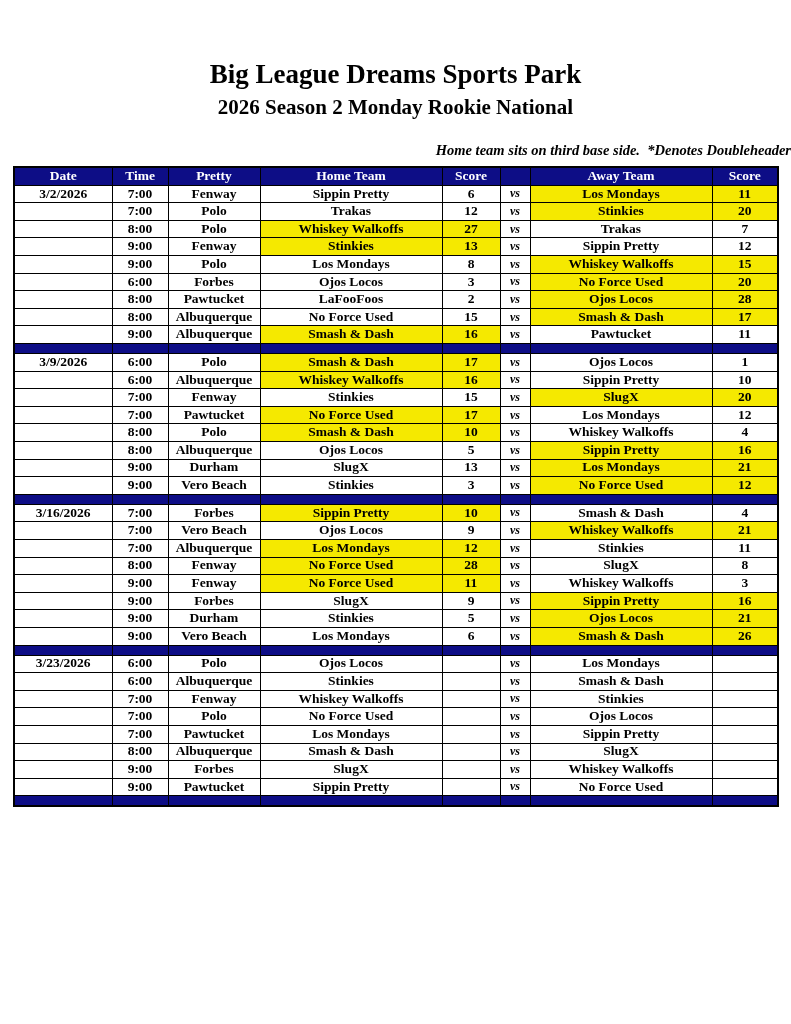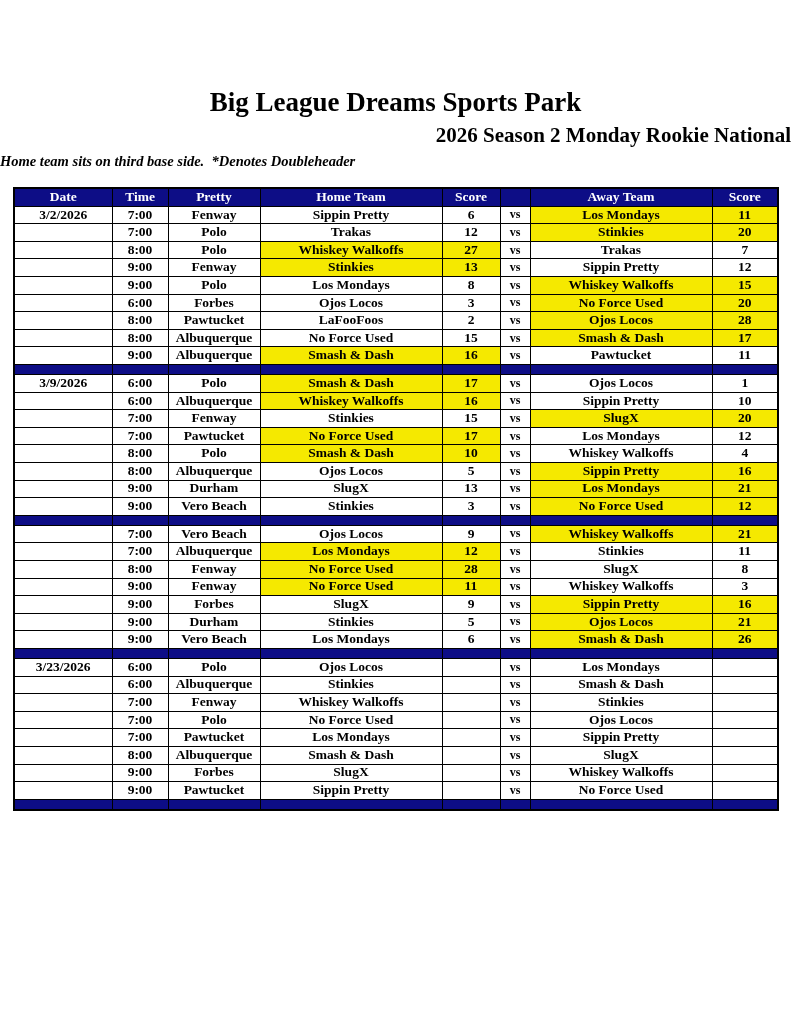--- a/index.html
+++ b/index.html
@@ -9,54 +9,54 @@
   }
   html,body{margin:0;padding:0;background:#ffffff;}
   body{
     width:791px;height:1024px;
     font-family:"Liberation Serif", serif;
     color:#000;
     overflow:hidden;
   }
   .page{position:relative;width:791px;height:1024px;background:#fff;}
   .title{
-    padding-top:88px;
+    padding-top:60px;
     text-align:center;font-weight:bold;font-size:27px;line-height:1.1;
   }
   .subtitle{
-    text-align:right;font-weight:bold;font-size:21px;margin-top:5px;
+    text-align:center;font-weight:bold;font-size:21px;margin-top:5px;
   }
   .note{
-    text-align:left;font-weight:bold;font-style:italic;font-size:14.5px;margin-top:5px;
+    text-align:right;font-weight:bold;font-style:italic;font-size:14.5px;margin-top:22px;
     white-space:pre;
   }
   table.schedule{
     border-collapse:collapse;table-layout:fixed;
-    margin:17px 0 0 13px;
+    margin:7px 0 0 13px;
     border:2px solid var(--border);
   }
   .schedule th,.schedule td{
     border:1.5px solid var(--border);
     padding:0 2px;
     text-align:center;
     font-weight:bold;
     font-size:13.5px;
     white-space:nowrap;
     overflow:hidden;
     height:16.6px;
     line-height:1.1;
   }
   .schedule th{
     background:var(--navy);
     color:#fff;
     height:17px;
     font-size:13.5px;
   }
   .schedule td.hl{background:var(--hl);}
-  .schedule td.vs{font-size:12px;}
+  .schedule td.vs{font-style:italic;font-size:12px;}
   .schedule tr.sep td{background:var(--navy);height:9px;}
 </style>
 </head>
 <body>
 
 <div class="page">
   <div class="title">Big League Dreams Sports Park</div>
   <div class="subtitle">2026 Season 2 Monday Rookie National</div>
   <div class="note">Home team sits on third base side.  *Denotes Doubleheader</div>
 
@@ -268,20 +268,30 @@
           <td></td>
           <td></td>
           <td></td>
           <td></td>
           <td></td>
           <td></td>
           <td></td>
           <td></td>
         </tr>
         <tr>
+          <td>3/16/2026</td>
+          <td>7:00</td>
+          <td>Forbes</td>
+          <td class="hl">Sippin Pretty</td>
+          <td class="hl">10</td>
+          <td class="vs">vs</td>
+          <td>Smash &amp; Dash</td>
+          <td>4</td>
+        </tr>
+        <tr>
           <td></td>
           <td>7:00</td>
           <td>Vero Beach</td>
           <td>Ojos Locos</td>
           <td>9</td>
           <td class="vs">vs</td>
           <td class="hl">Whiskey Walkoffs</td>
           <td class="hl">21</td>
         </tr>
         <tr>

